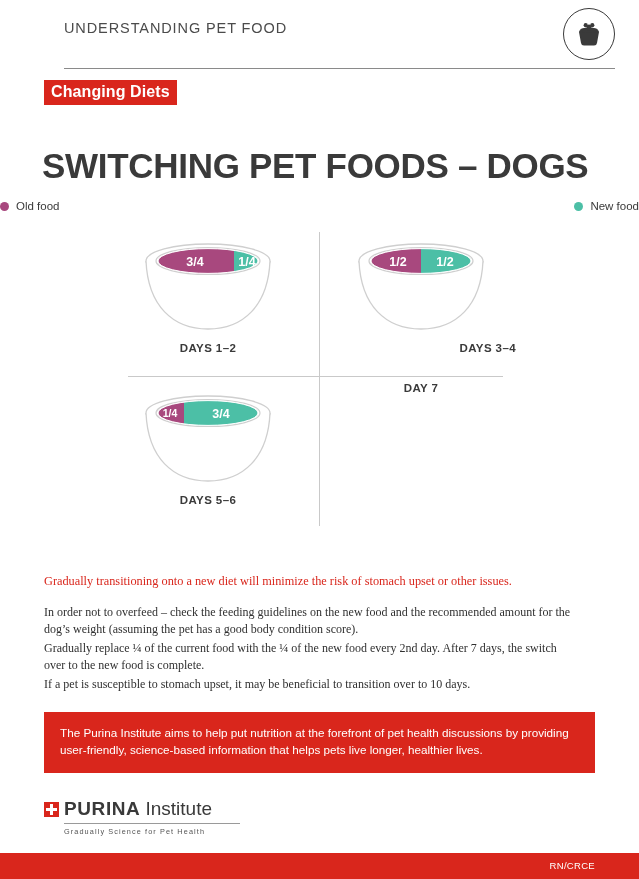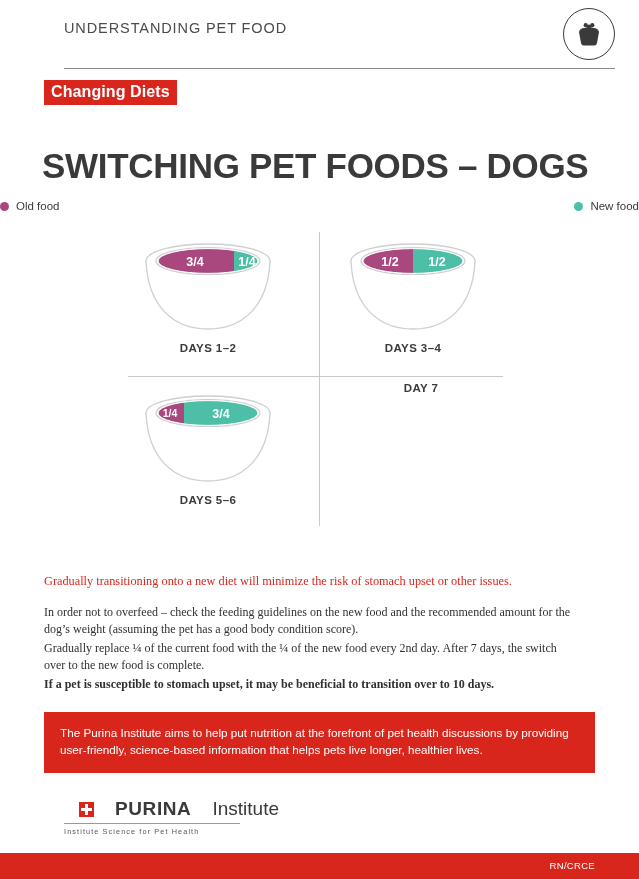--- a/index.html
+++ b/index.html
@@ -120,21 +120,21 @@
   }
   .cell {
     position: absolute;
     width: 190px;
     height: 148px;
     display: flex;
     flex-direction: column;
     align-items: center;
   }
   .cell-1 { left: 113px; top: 0; }
-  .cell-2 { left: 318px; top: 0; }
+  .cell-2 { left: 326px; top: 0; align-items: flex-end; }
   .cell-3 { left: 113px; top: 152px; }
   .cell-4 { left: 326px; top: 152px; }
 
   .bowl-wrap { width: 190px; height: 112px; position: relative; }
   .cell-label {
     font-size: 11.5px;
     font-weight: bold;
     color: #3a3a3a;
     letter-spacing: 0.4px;
     margin-top: 2px;
@@ -155,21 +155,21 @@
     position: absolute;
     left: 44px;
     width: 530px;
     font-family: "Liberation Serif", serif;
     font-size: 12px;
     color: #303030;
     line-height: 1.42;
   }
   .para-1 { top: 592px; }
   .para-2 { top: 628px; }
-  .para-3 { top: 664px; font-weight: bold; }
+  .para-3 { top: 664px; }
 
   
   .callout {
     position: absolute;
     left: 44px;
     top: 712px;
     width: 551px;
     background: #d9261c;
     color: #ffffff;
     font-size: 11.7px;
@@ -177,21 +177,21 @@
     padding: 13px 16px 14px 16px;
   }
 
   
   .footer-logo {
     position: absolute;
     left: 44px;
     top: 798px;
     width: 260px;
   }
-  .fl-row { display: flex; align-items: center; gap: 21px; margin-left: 35px; }
+  .fl-row { display: flex; align-items: center; gap: 5px; }
   .fl-mark {
     width: 15px; height: 15px;
     background: #d9261c;
     position: relative;
     display: inline-block;
   }
   .fl-mark:before, .fl-mark:after {
     content: "";
     position: absolute;
     background: #ffffff;
@@ -359,18 +359,18 @@
 
 <div class="callout">The Purina Institute aims to help put nutrition at the forefront of pet health discussions by providing user-friendly, science-based information that helps pets live longer, healthier lives.</div>
 
 <div class="footer-logo">
   <div class="fl-row">
     <span class="fl-mark"></span>
     <span class="fl-purina">PURINA</span>
     <span class="fl-institute">Institute</span>
   </div>
   <div class="fl-rule"></div>
-  <div class="fl-tag">Institute Science for Pet Health</div>
+  <div class="fl-tag">Gradually Science for Pet Health</div>
 </div>
 
 <div class="bottom-bar">
   <span class="bottom-code">RN/CRCE</span>
 </div>
 
 </body></html>

